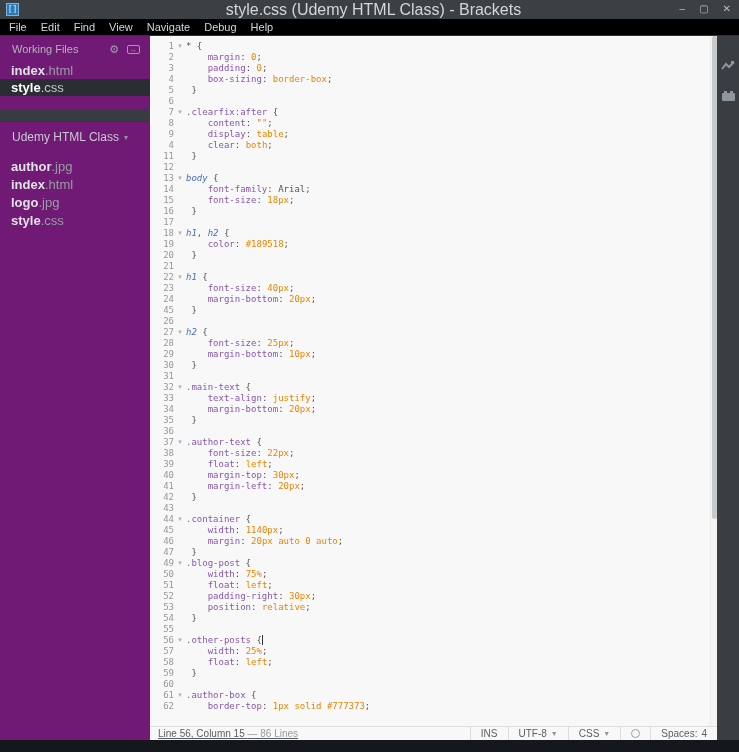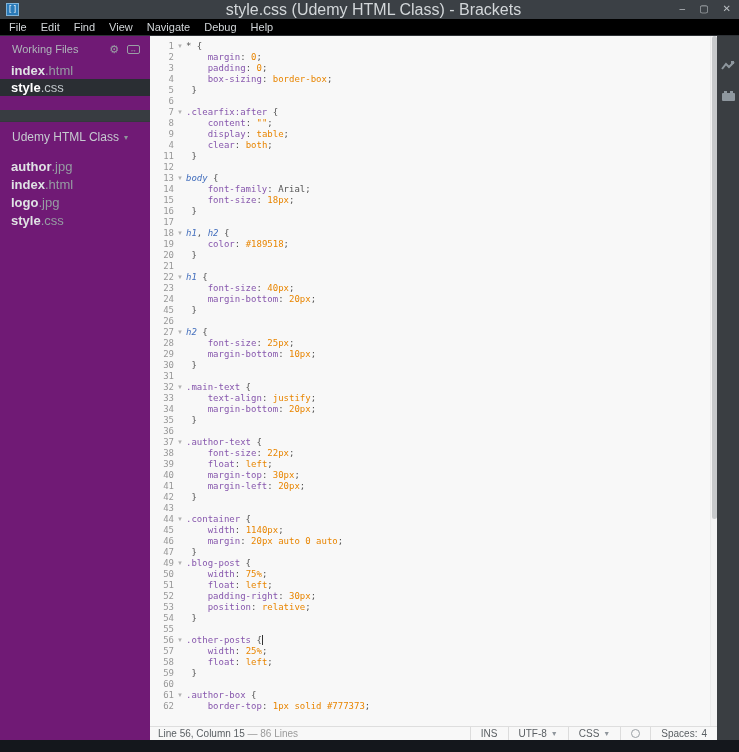--- a/index.html
+++ b/index.html
@@ -59,21 +59,21 @@
   .cursor { display:inline-block; width:1px; height:10px; background:#333; vertical-align:text-bottom; }
 
   
   .vscrollbar { position:absolute; top:0; right:0; width:7px; bottom:0; background:#f4f4f4;
                 border-left:1px solid #ececec; }
   .vthumb { position:absolute; top:0; left:1px; width:5px; height:70%; background:#c7c9cb; border-radius:3px; }
 
   
   .statusbar { height:14px; flex:none; background:#f8f8f8; border-top:1px solid #dedede; display:flex;
                align-items:center; font-size:10px; color:#5a5f63; }
-  .status-left { flex:1; padding-left:8px; white-space:nowrap; }
+  .status-left { flex:1; padding-left:8px; white-space:nowrap;text-decoration:underline; }
   .status-dim { color:#9a9a9a; }
   .status-seg { border-left:1px solid #dcdcdc; padding:0 10px; height:100%; display:flex;
                 align-items:center; gap:4px; white-space:nowrap; }
   .dd-caret { color:#8f969c; font-size:7px; }
   .lint-circle { width:9px; height:9px; border:1px solid #9ba1a6; border-radius:50%; }
 
   
   .right-toolbar { width:22px; flex:none; background:#3a3e42; display:flex; flex-direction:column;
                    align-items:center; padding-top:24px; gap:18px; }
   .tool-ic svg { display:block; }

